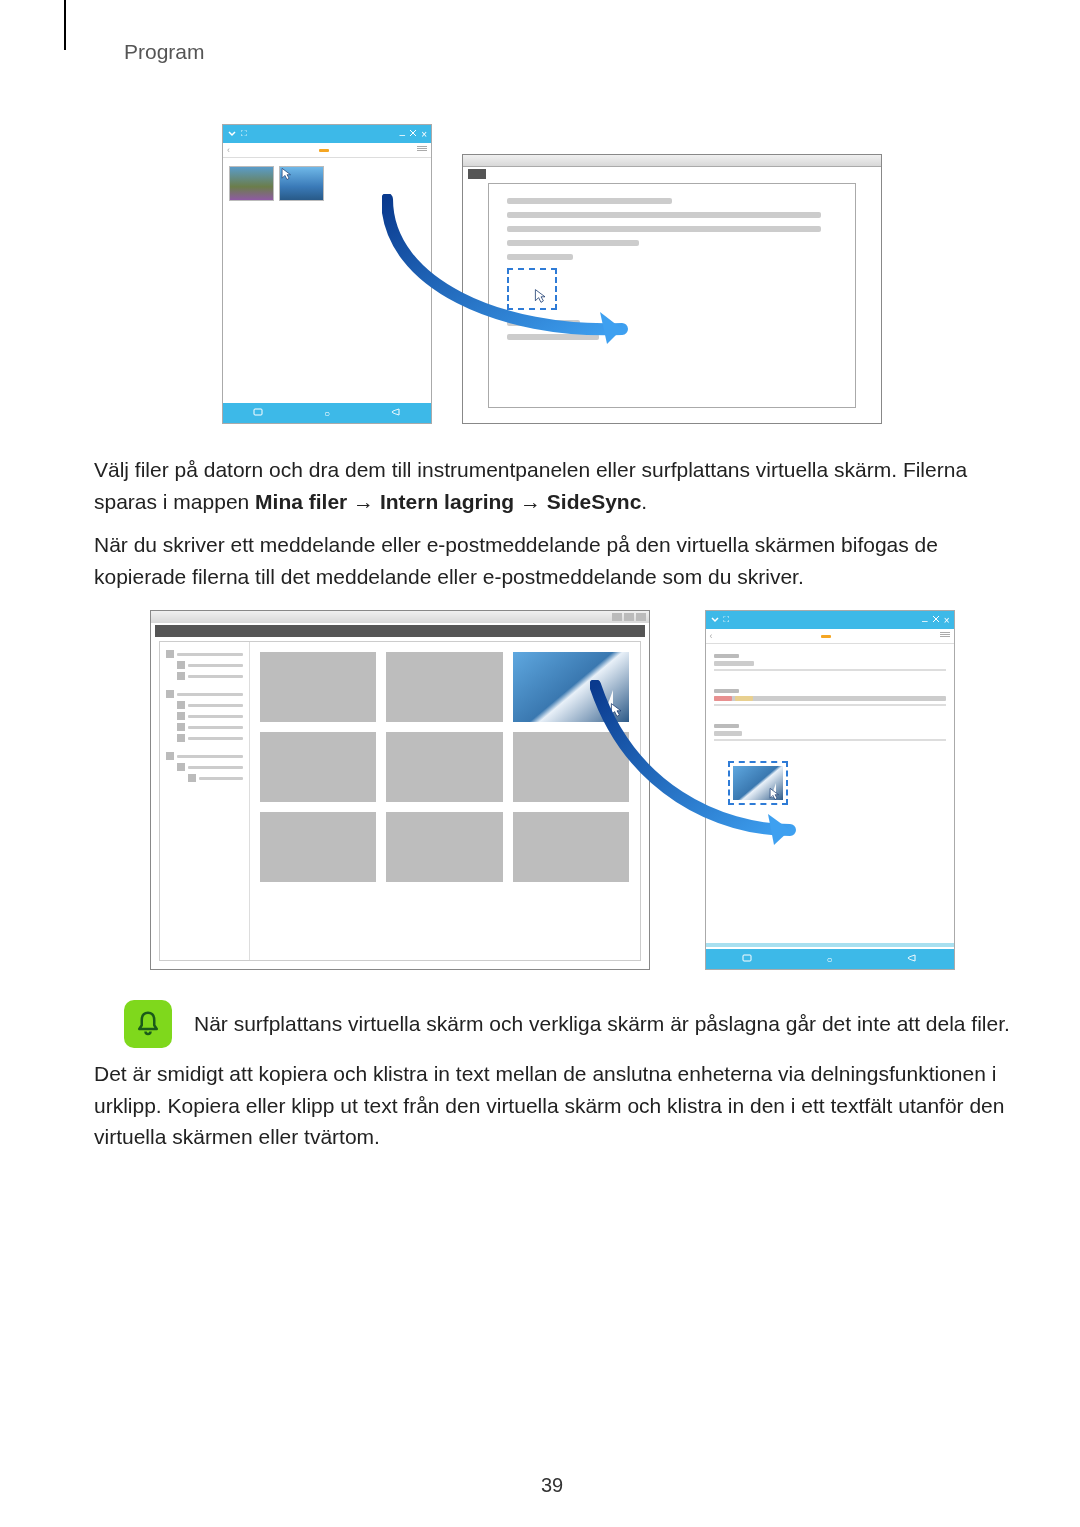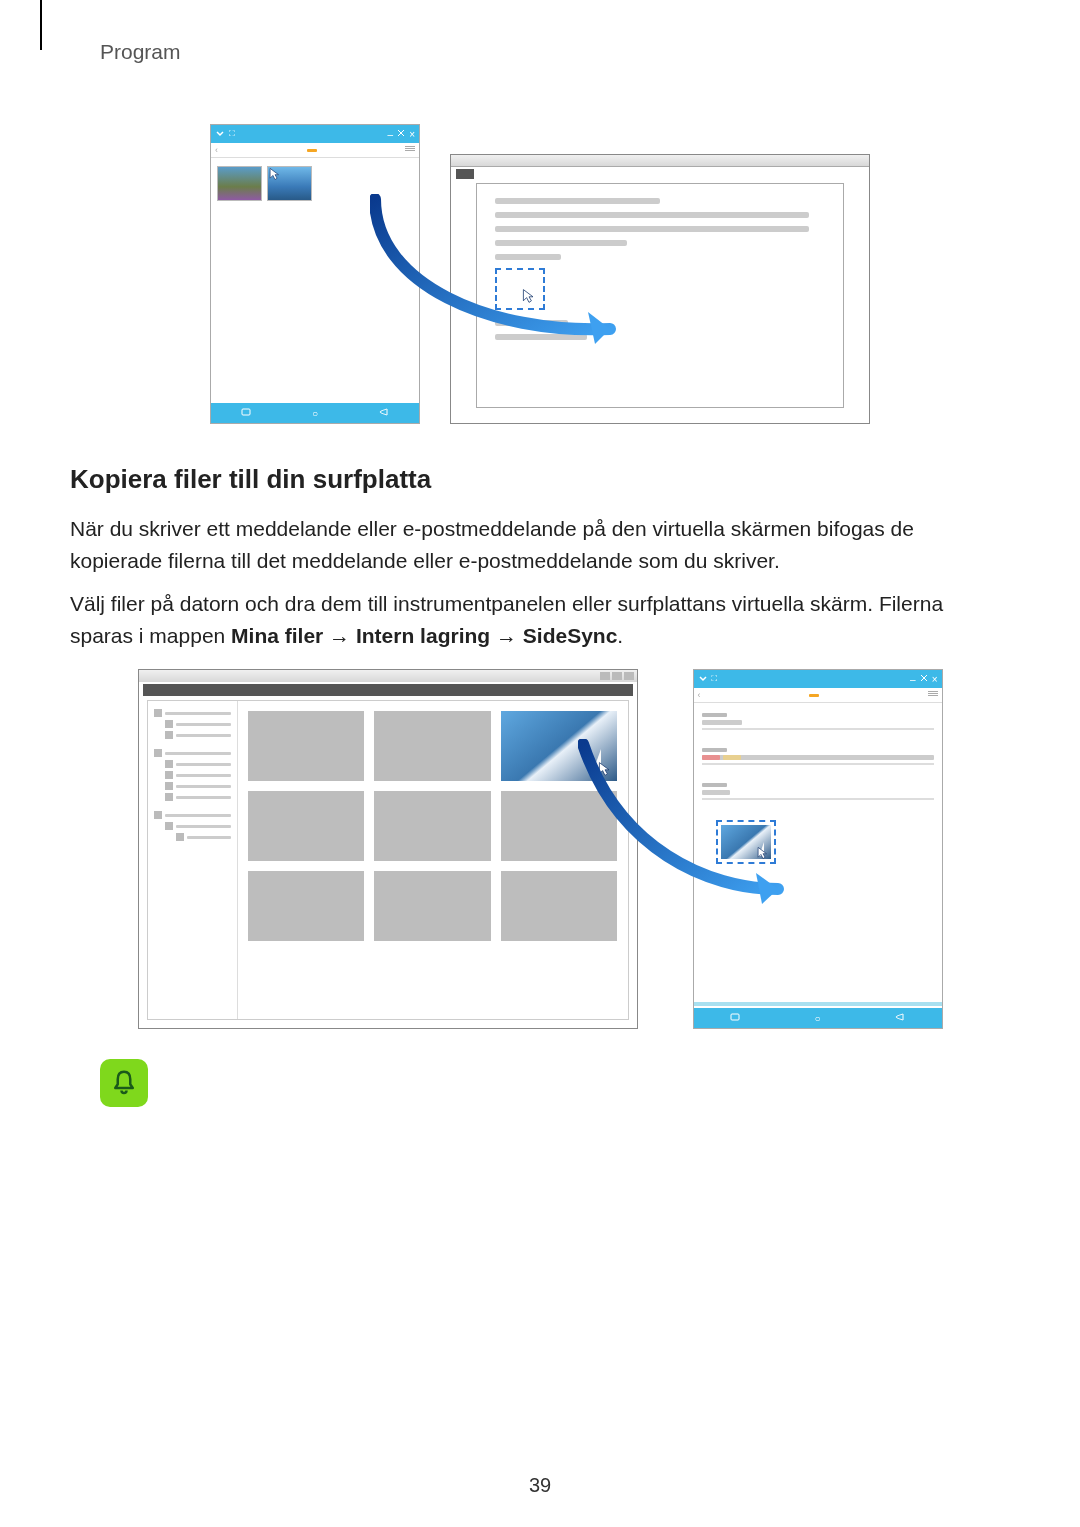--- a/index.html
+++ b/index.html
@@ -8,20 +8,21 @@
     width: 1080px;
     height: 1527px;
     background: #fff;
     color: #222;
     position: relative;
   }
   .page {
     padding: 40px 70px 40px 70px;
     position: relative;
     height: 100%;
+    margin-left: 24px;
   }
   .left-margin {
     position: absolute;
     left: 40px;
     top: 0;
     width: 2px;
     height: 50px;
     background: #000;
   }
   .header-label {
@@ -294,25 +295,24 @@
             <stop offset="0" stop-color="#0a3a8e"></stop>
               <stop offset="1" stop-color="#3ea0f0"></stop>
           </linearGradient>
         </defs>
         <path d="M5 5 C 5 90, 120 140, 240 135" fill="none" stroke="url(#g1)" stroke-width="12" stroke-linecap="round"></path>
         <path d="M240 135 L218 118 L225 150 Z" fill="#3ea0f0"></path>
       </svg>
     </div>
   </div>
 
-  <h3 class="section-heading">Kopiera filer till din surfplatta</h3>
-  <p class="body-text">När du skriver ett meddelande eller e-postmeddelande på den virtuella skärmen bifogas de kopierade filerna till det meddelande eller e-postmeddelande som du skriver.</p>
   <p class="body-text">
     <span>Välj filer på datorn och dra dem till instrumentpanelen eller surfplattans virtuella skärm. Filerna sparas i mappen </span><b>Mina filer</b><span> → </span><b>Intern lagring</b><span> → </span><b>SideSync</b><span>.</span>
   </p>
+  <p class="body-text">När du skriver ett meddelande eller e-postmeddelande på den virtuella skärmen bifogas de kopierade filerna till det meddelande eller e-postmeddelande som du skriver.</p>
 
   <div class="illustration-wrap">
     <div class="illus2">
 
       <div class="desktop-window">
         <div class="desk-title">
           <div class="win-btn"></div>
           <div class="win-btn"></div>
           <div class="win-btn"></div>
         </div>
@@ -481,17 +481,19 @@
     </div>
   </div>
 
   <div class="note-row">
     <div class="note-icon">
       <svg width="30" height="30" viewBox="0 0 24 24">
         <path d="M12 3 C9 3 7 5 7 9 L7 13 L5 16 L19 16 L17 13 L17 9 C17 5 15 3 12 3 Z" fill="none" stroke="#1a5a1a" stroke-width="2" stroke-linejoin="round"></path>
         <path d="M10 18 C10 19.5 11 20 12 20 C13 20 14 19.5 14 18" fill="none" stroke="#1a5a1a" stroke-width="2"></path>
       </svg>
     </div>
+    <div class="note-text">När surfplattans virtuella skärm och verkliga skärm är påslagna går det inte att dela filer.</div>
   </div>
 
+  <p class="body-text">Det är smidigt att kopiera och klistra in text mellan de anslutna enheterna via delningsfunktionen i urklipp. Kopiera eller klipp ut text från den virtuella skärm och klistra in den i ett textfält utanför den virtuella skärmen eller tvärtom.</p>
 
   <div class="page-number">39</div>
 </div>
 
 </body></html>

